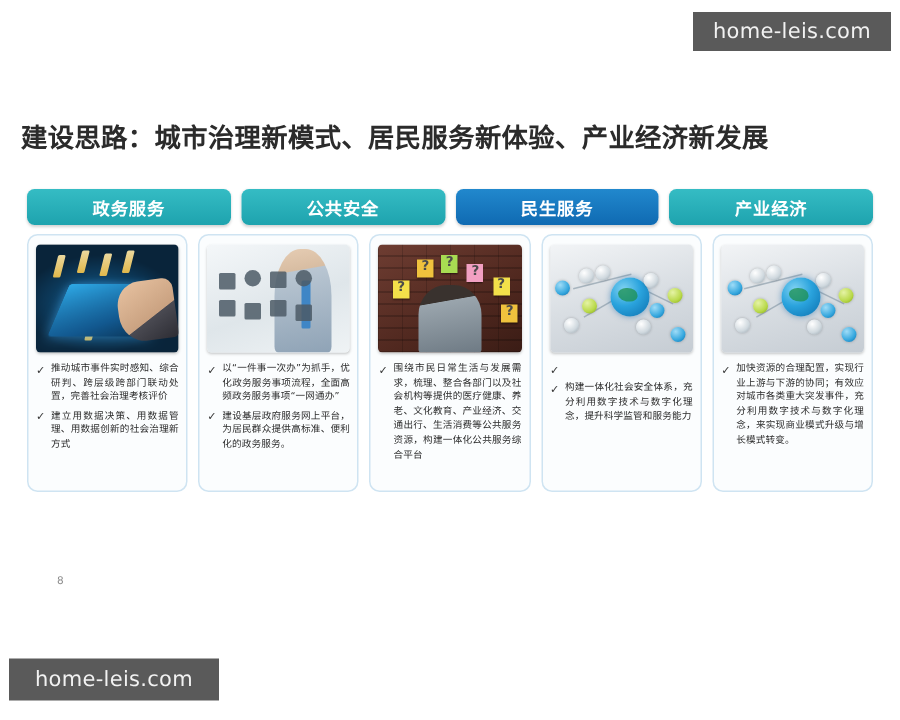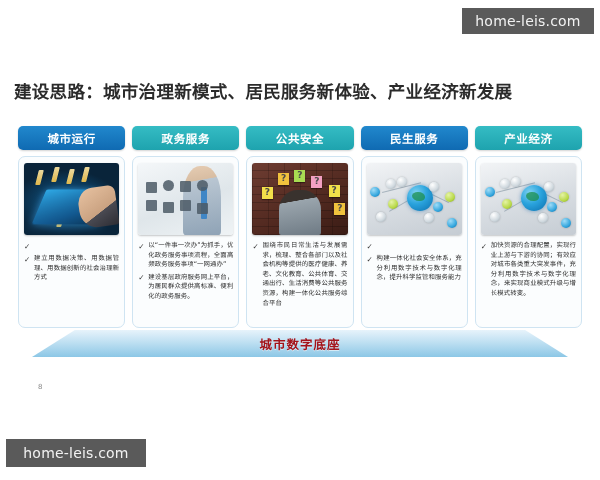--- a/index.html
+++ b/index.html
@@ -327,23 +327,20 @@
 </head>
 <body>
 
 <div class="slide">
 
   <div class="watermark watermark-top">home-leis.com</div>
 
   <div class="slide-title">建设思路：城市治理新模式、居民服务新体验、产业经济新发展</div>
 
   <div class="tabs">
-    <div class="tab blue">
-      <span>城市运行</span>
-    </div>
     <div class="tab teal">
       <span>政务服务</span>
     </div>
     <div class="tab teal">
       <span>公共安全</span>
     </div>
     <div class="tab blue">
       <span>民生服务</span>
     </div>
     <div class="tab teal">
@@ -360,20 +357,21 @@
         <div class="beam" style="left:46%;top:8%;"></div>
         <div class="beam" style="left:62%;top:5%;"></div>
         <div class="beam" style="left:20%;top:62%;"></div>
         <div class="beam" style="left:36%;top:68%;"></div>
         <div class="tablet"></div>
         <div class="hand"></div>
       </div>
       <div class="bullets">
         <div class="bullet">
           <span class="check">✓</span>
+          <span class="bullet-text">推动城市事件实时感知、综合研判、跨层级跨部门联动处置，完善社会治理考核评价</span>
         </div>
         <div class="bullet">
           <span class="check">✓</span>
           <span class="bullet-text">建立用数据决策、用数据管理、用数据创新的社会治理新方式</span>
         </div>
       </div>
     </div>
 
     <div class="card">
       <div class="card-photo photo-icons">
@@ -406,21 +404,21 @@
         <div class="note" style="left:27%;top:14%;background:#f0c23d;"></div>
         <div class="note" style="left:44%;top:10%;background:#a8dc52;"></div>
         <div class="note" style="left:62%;top:18%;background:#f2a0c2;"></div>
         <div class="note" style="left:80%;top:30%;background:#f3e04a;"></div>
         <div class="note" style="left:86%;top:56%;background:#f0c23d;"></div>
         <div class="man"></div>
       </div>
       <div class="bullets">
         <div class="bullet">
           <span class="check">✓</span>
-          <span class="bullet-text">围绕市民日常生活与发展需求，梳理、整合各部门以及社会机构等提供的医疗健康、养老、文化教育、公共体育、交通出行、生活消费等公共服务资源，构建一体化公共服务综合平台</span>
+          <span class="bullet-text">围绕市民日常生活与发展需求，梳理、整合各部门以及社会机构等提供的医疗健康、养老、文化教育、产业经济、交通出行、生活消费等公共服务资源，构建一体化公共服务综合平台</span>
         </div>
       </div>
     </div>
 
     <div class="card">
       <div class="card-photo photo-globe">
         <div class="link" style="left:16%;top:40%;width:40px;transform:rotate(-14deg);"></div>
         <div class="link" style="left:24%;top:66%;width:44px;transform:rotate(-30deg);"></div>
         <div class="link" style="left:58%;top:36%;width:30px;transform:rotate(26deg);"></div>
         <div class="node blue" style="left:4%;top:34%;"></div>
@@ -466,21 +464,18 @@
       <div class="bullets">
         <div class="bullet">
           <span class="check">✓</span>
           <span class="bullet-text">加快资源的合理配置，实现行业上游与下游的协同；有效应对城市各类重大突发事件，充分利用数字技术与数字化理念，来实现商业模式升级与增长模式转变。</span>
         </div>
       </div>
     </div>
 
   </div>
 
-  <div class="platform">
-    <span class="platform-label">城市数字底座</span>
-  </div>
 
   <div class="page-number">8</div>
 
   <div class="watermark watermark-bottom">home-leis.com</div>
 
 </div>
 
 </body></html>

